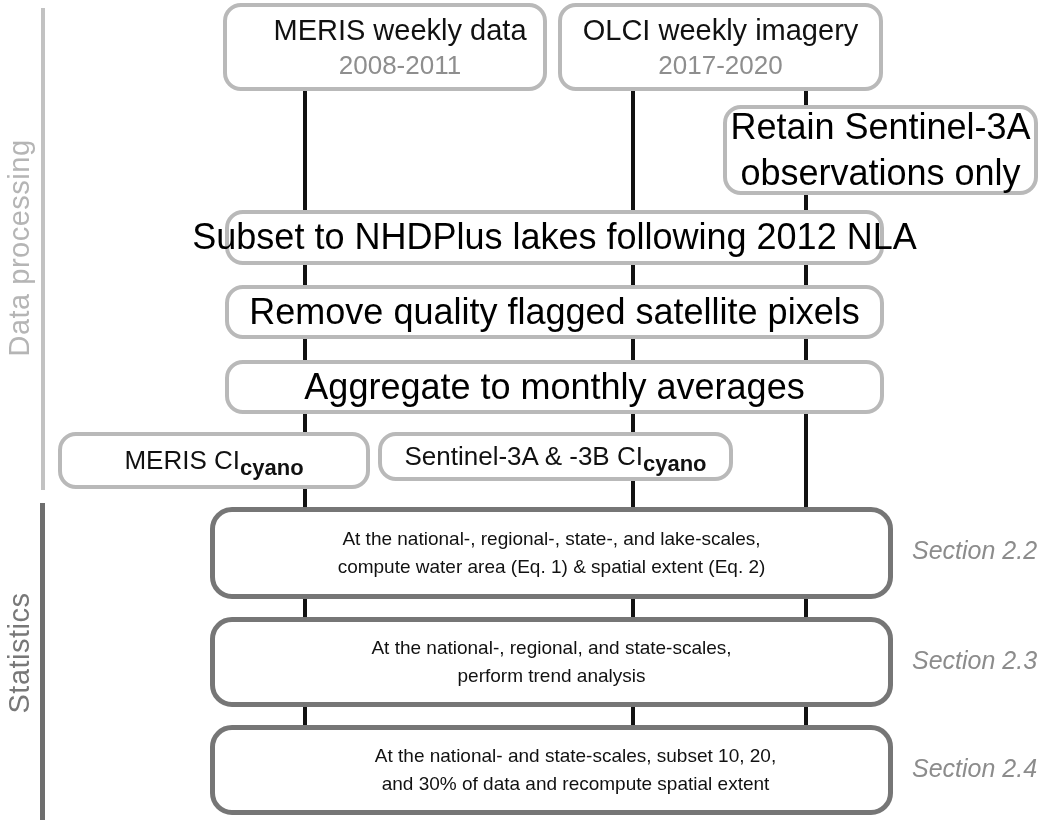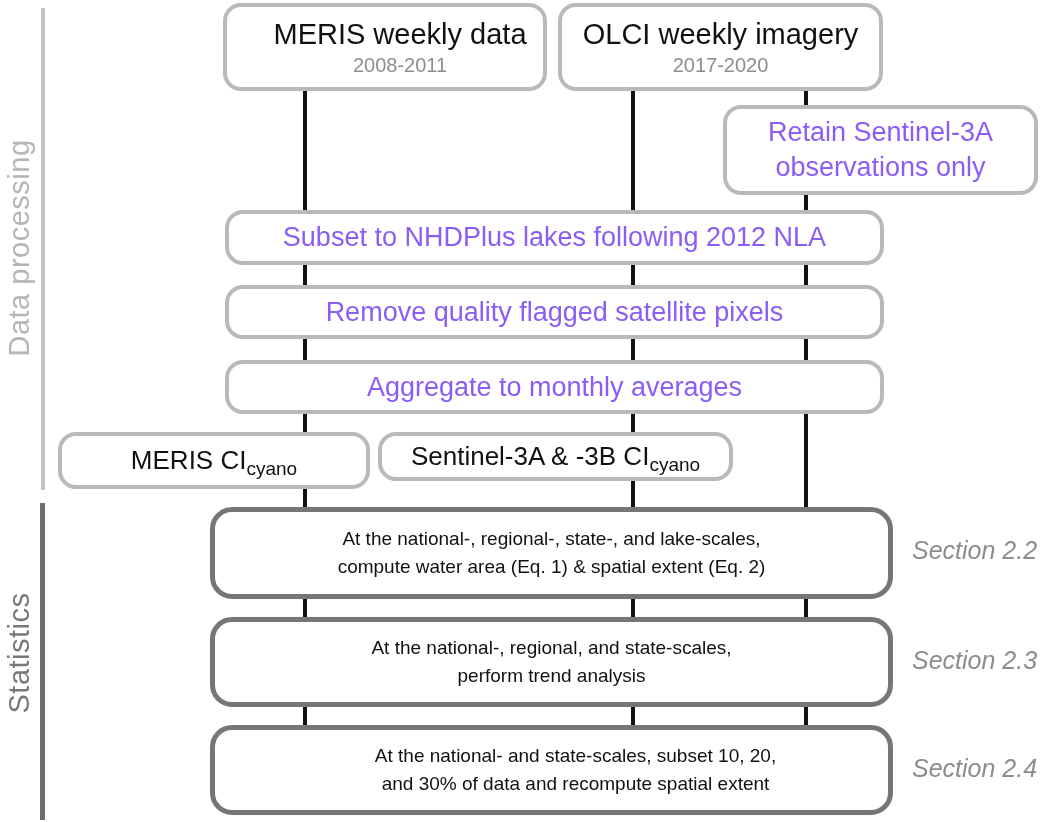--- a/index.html
+++ b/index.html
@@ -50,26 +50,26 @@
     border-radius: 18px;
     display: flex;
     flex-direction: column;
     align-items: center;
     justify-content: center;
     text-align: center;
     z-index: 2;
     line-height: 1.28;
   }
   .box .title  { font-size: 29px; color: #111111; }
-  .box .period { font-size: 20px; color: #8e8e8e; }
+  .box .period { font-size: 26px; color: #8e8e8e; }
 
-  .proc-text { font-size: 27px; color: #8b5cf6; white-space: nowrap; }
+  .proc-text { font-size: 36px; color: #000000; white-space: nowrap; }
 
   .ci-text { font-size: 26px; color: #111111; white-space: nowrap; }
-  .ci-text sub { font-size: 19px; line-height: 0; }
+  .ci-text sub { font-size: 22px; line-height: 0; font-weight: bold; }
 
   .stats-box {
     border: 5px solid #767676;
     border-radius: 22px;
   }
   .stats-line { font-size: 19px; color: #111111; white-space: nowrap; line-height: 1.5; }
 
   
   #box-meris     { left: 223px; top: 3px;   width: 324px; height: 88px; padding-left: 30px; }
   #box-olci      { left: 558px; top: 3px;   width: 325px; height: 88px; }

